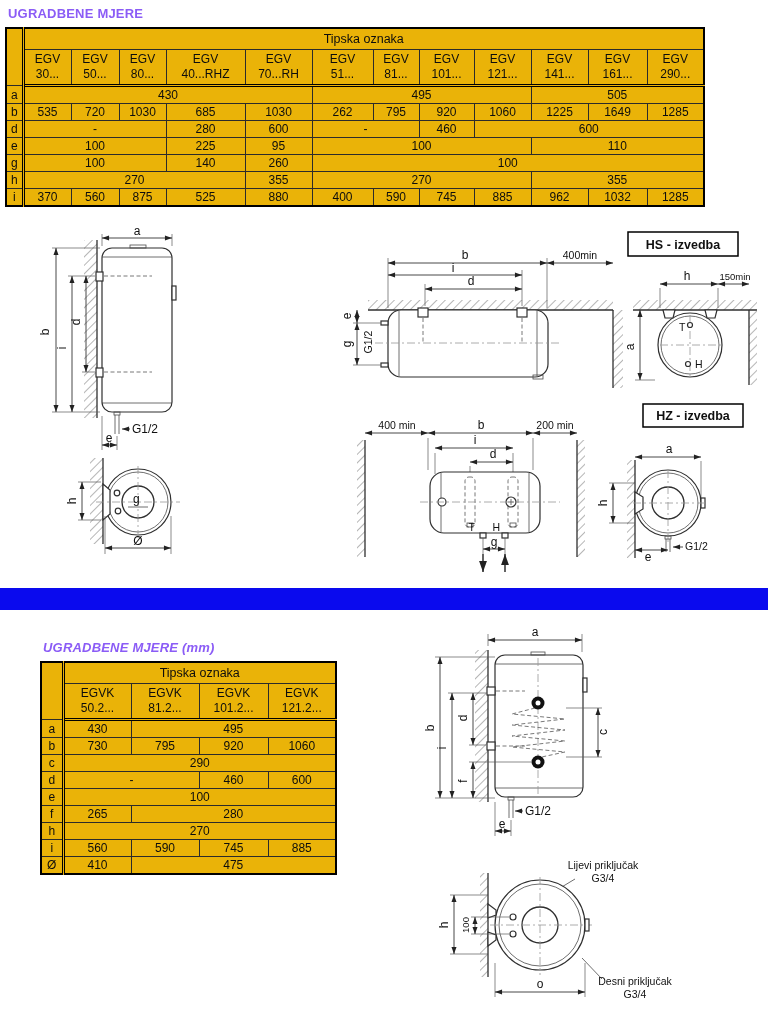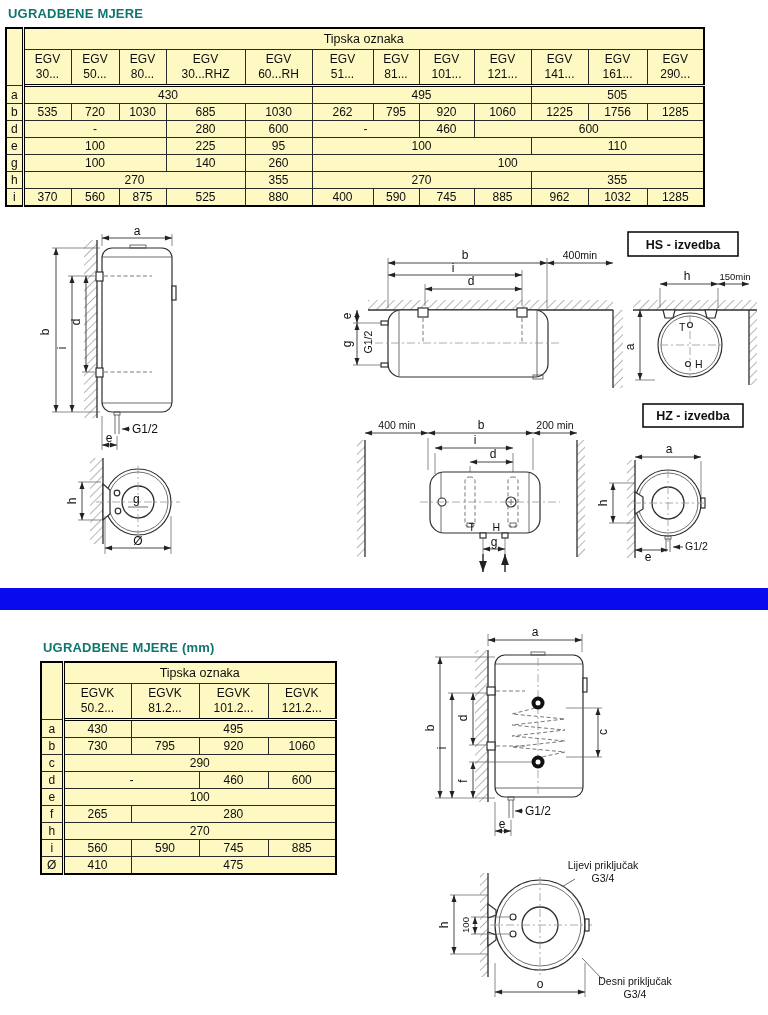--- a/index.html
+++ b/index.html
@@ -1,21 +1,21 @@
 <!DOCTYPE html>
 <html><head>
 <meta charset="utf-8">
 <style>
   html,body{margin:0;padding:0;background:#fff;}
   .page{position:relative;width:768px;height:1015px;background:#ffffff;overflow:hidden;
         font-family:"Liberation Sans",sans-serif;color:#111;}
-  .sec-title{position:absolute;font-weight:bold;font-size:13px;letter-spacing:.2px;color:#0f766e;}
+  .sec-title{position:absolute;font-weight:bold;font-size:13px;letter-spacing:.2px;color:#8b5cf6;}
   #title1{left:8px;top:6px;}
-  #title2{left:43px;top:640px;}
-  .dim-table{position:absolute;border-collapse:collapse;table-layout:fixed;background:#fef9c3;
+  #title2{left:43px;top:640px;font-style:italic;}
+  .dim-table{position:absolute;border-collapse:collapse;table-layout:fixed;background:#eab308;
              border:2px solid #000;}
   .dim-table th,.dim-table td{border:1px solid #2b2b2b;font-weight:normal;text-align:center;
              font-size:12px;color:#0d0d0d;padding:0;white-space:nowrap;overflow:hidden;}
   .dim-table .group-header{height:20px;font-size:12.5px;}
   .dim-table .col-header{height:34px;line-height:1.25;margin-top:12px;}
   .dim-table thead tr:last-child th{border-bottom:3px double #000;}
   .dim-table .corner{border-right:3px double #000;}
   .dim-table .row-label{border-right:3px double #000;}
   .dim-table tbody th,.dim-table tbody td{height:16px;}
   #t1{left:5px;top:27px;}
@@ -70,25 +70,25 @@
           <th class="col-header">
             <div>EGV</div>
             <div>50...</div>
           </th>
           <th class="col-header">
             <div>EGV</div>
             <div>80...</div>
           </th>
           <th class="col-header">
             <div>EGV</div>
-            <div>30...RHZ</div>
-          </th>
-          <th class="col-header">
-            <div>EGV</div>
-            <div>60...RH</div>
+            <div>40...RHZ</div>
+          </th>
+          <th class="col-header">
+            <div>EGV</div>
+            <div>70...RH</div>
           </th>
           <th class="col-header">
             <div>EGV</div>
             <div>51...</div>
           </th>
           <th class="col-header">
             <div>EGV</div>
             <div>81...</div>
           </th>
           <th class="col-header">
@@ -125,21 +125,21 @@
           <td colspan="1">535</td>
           <td colspan="1">720</td>
           <td colspan="1">1030</td>
           <td colspan="1">685</td>
           <td colspan="1">1030</td>
           <td colspan="1">262</td>
           <td colspan="1">795</td>
           <td colspan="1">920</td>
           <td colspan="1">1060</td>
           <td colspan="1">1225</td>
-          <td colspan="1">1756</td>
+          <td colspan="1">1649</td>
           <td colspan="1">1285</td>
         </tr>
         <tr>
           <th class="row-label">d</th>
           <td colspan="3">-</td>
           <td colspan="1">280</td>
           <td colspan="1">600</td>
           <td colspan="2">-</td>
           <td colspan="1">460</td>
           <td colspan="4">600</td>

